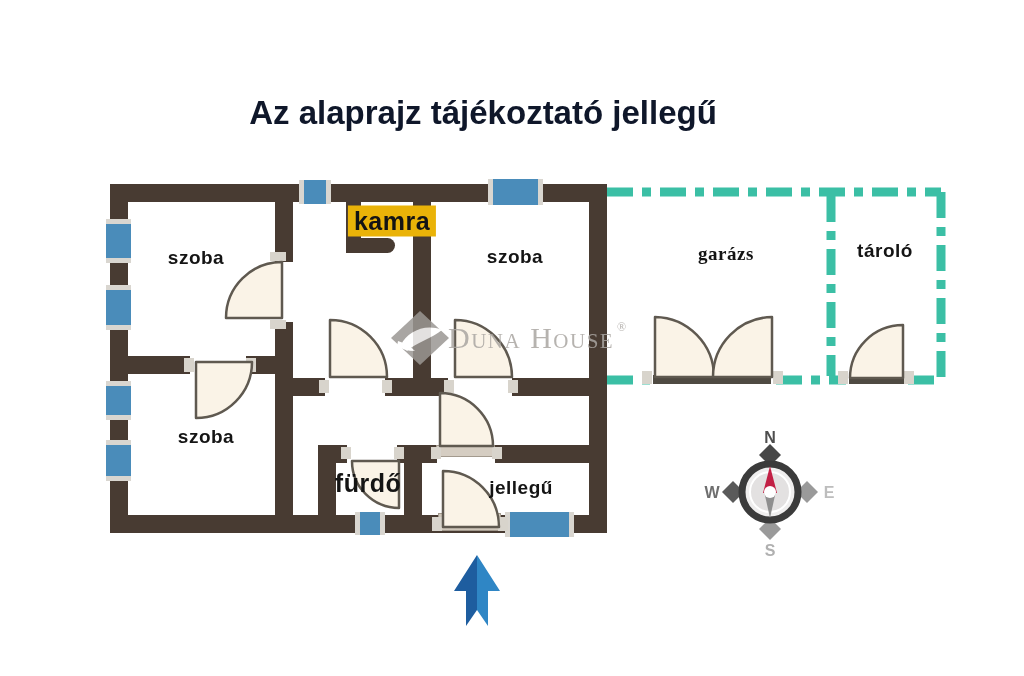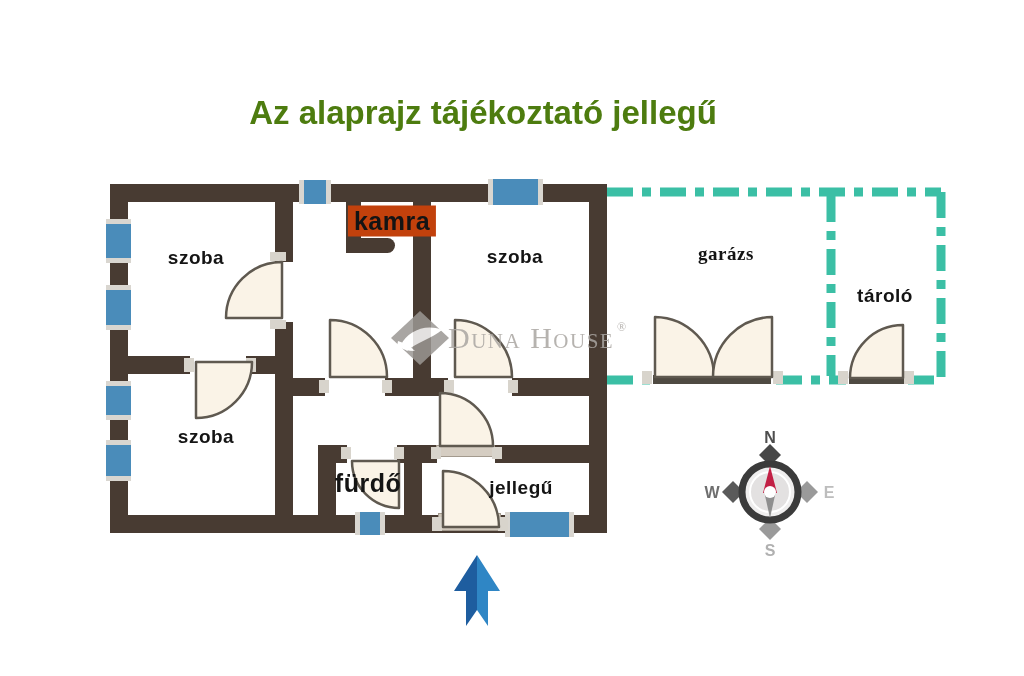--- a/index.html
+++ b/index.html
@@ -1,30 +1,30 @@
 <!DOCTYPE html>
 <html><head>
 <meta charset="utf-8">
 <style>
   html,body{margin:0;padding:0;background:#ffffff;}
   .canvas{position:relative;width:1024px;height:676px;background:#ffffff;overflow:hidden;
           font-family:"Liberation Sans",sans-serif;}
   .title{position:absolute;left:0;top:94px;width:966px;text-align:center;
-         font-size:33px;font-weight:700;letter-spacing:0px;color:#4d7c0f;}
+         font-size:33px;font-weight:700;letter-spacing:0px;color:#0f172a;}
   .wall{position:absolute;background:#483b32;}
   .rcap{border-radius:0 9px 9px 0;}
   .win{position:absolute;background:#4a8cba;box-sizing:border-box;}
   .win.h{border-left:5px solid #d9d6d0;border-right:5px solid #d9d6d0;}
   .win.v{border-top:5px solid #d9d6d0;border-bottom:5px solid #d9d6d0;}
   .thresh{position:absolute;box-sizing:border-box;border:1px solid #a39a8e;}
   .overlay{position:absolute;left:0;top:0;}
   .rlabel{position:absolute;transform:translate(-50%,-50%);font-weight:700;font-size:19px;
           color:#141414;white-space:nowrap;letter-spacing:.5px;}
   .rlabel.sm{font-size:25px;}
-  .rlabel.boxed{background:#c2410c;padding:1px 6px;}
+  .rlabel.boxed{background:#eab308;padding:1px 6px;}
   .door{fill:#faf3e7;stroke:#5f5950;stroke-width:2.5;stroke-linejoin:round;}
   .teal{fill:none;stroke:#3bbfa5;stroke-width:9;stroke-dasharray:26 9 9 9;}
   .jamb{fill:#d8d4cc;}
   .wm-text{font-family:"Liberation Serif",serif;font-variant:small-caps;font-size:30px;
            letter-spacing:1.5px;fill:#aaa6a2;}
   .wm-reg{font-family:"Liberation Serif",serif;font-size:12px;fill:#aaa6a2;}
   .cmp{font-family:"Liberation Sans",sans-serif;font-weight:700;font-size:16px;text-anchor:middle;}
 </style>
 </head>
 <body>
@@ -137,15 +137,15 @@
     </g>
   </svg>
 
   <div class="rlabel" style="left:196px;top:258px;">szoba</div>
   <div class="rlabel sm boxed" style="left:392px;top:221px;">kamra</div>
   <div class="rlabel" style="left:515px;top:257px;">szoba</div>
   <div class="rlabel" style="left:206px;top:437px;">szoba</div>
   <div class="rlabel sm" style="left:368px;top:483px;">fürdő</div>
   <div class="rlabel" style="left:521px;top:488px;">jellegű</div>
   <div class="rlabel" style="left:726px;top:254px;font-family:Liberation Serif, serif;">garázs</div>
-  <div class="rlabel" style="left:885px;top:251px;margin-top:45px;">tároló</div>
+  <div class="rlabel" style="left:885px;top:251px;">tároló</div>
 
 </div>
 
 </body></html>

